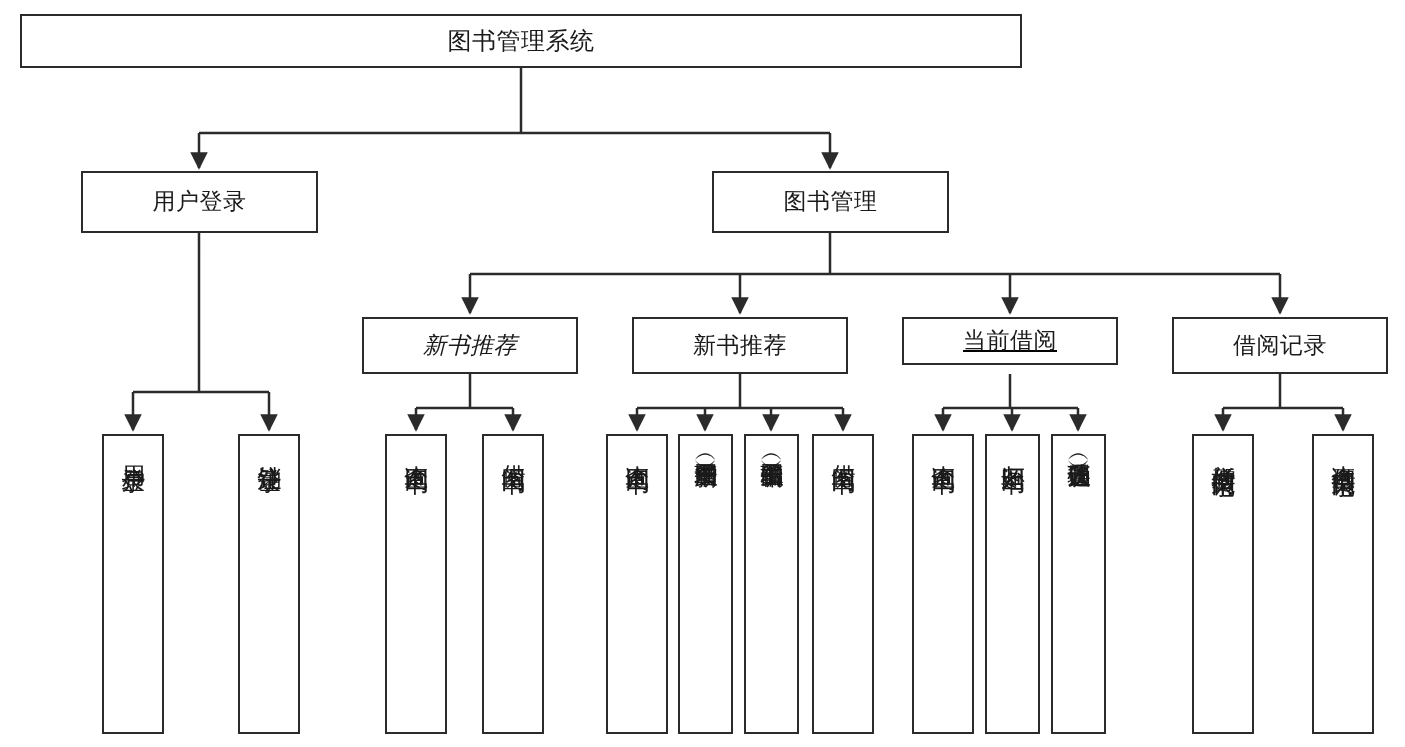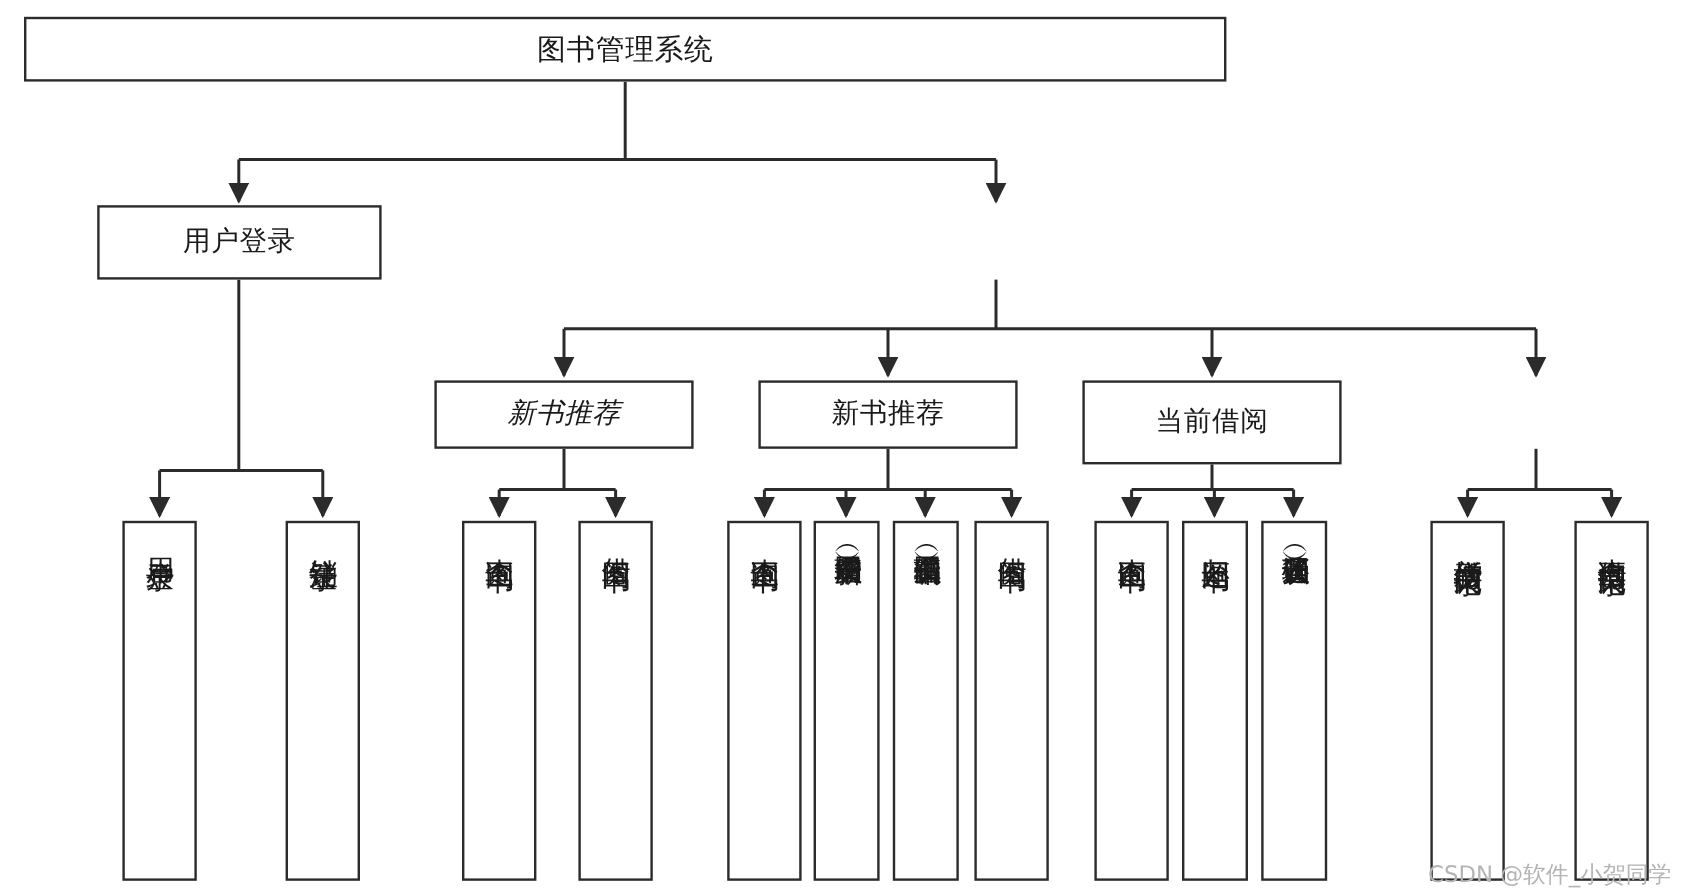--- a/index.html
+++ b/index.html
@@ -133,29 +133,35 @@
     </g>
   </svg>
 
   <div class="node h root" id="node-root" style="left: 20px; top: 14px; width: 1002px; height: 54px;">
     <span class="label">图书管理系统</span>
   </div>
 
   <div class="node h" id="node-l2-0" style="left: 81px; top: 171px; width: 237px; height: 62px;">
     <span class="label">用户登录</span>
   </div>
+  <div class="node h" id="node-l2-1" style="left: 712px; top: 171px; width: 237px; height: 62px;">
+    <span class="label">图书管理</span>
+  </div>
 
   <div class="node h" id="node-l3-0" style="left: 362px; top: 317px; width: 216px; height: 57px; font-style: italic;">
     <span class="label">新书推荐</span>
   </div>
   <div class="node h" id="node-l3-1" style="left: 632px; top: 317px; width: 216px; height: 57px;">
     <span class="label">新书推荐</span>
   </div>
-  <div class="node h" id="node-l3-2" style="left: 902px; top: 317px; width: 216px; height: 70px;">
+  <div class="node h" id="node-l3-2" style="left: 902px; top: 317px; width: 216px; height: 48px; text-decoration: underline;">
     <span class="label">当前借阅</span>
+  </div>
+  <div class="node h" id="node-l3-3" style="left: 1172px; top: 317px; width: 216px; height: 57px;">
+    <span class="label">借阅记录</span>
   </div>
 
   <div class="node v" id="node-leaf-0" style="left: 102px; top: 434px; width: 62px; height: 300px;">
     <span class="label">用户登录</span>
   </div>
   <div class="node v" id="node-leaf-1" style="left: 238px; top: 434px; width: 62px; height: 300px;">
     <span class="label">注销登录</span>
   </div>
   <div class="node v" id="node-leaf-2" style="left: 385px; top: 434px; width: 62px; height: 300px;">
     <span class="label">查询图书</span>
@@ -184,15 +190,14 @@
   <div class="node v tall" id="node-leaf-10" style="left: 1051px; top: 434px; width: 55px; height: 300px;">
     <span class="label">确认归还（管理员）</span>
   </div>
   <div class="node v" id="node-leaf-11" style="left: 1192px; top: 434px; width: 62px; height: 300px;">
     <span class="label">新增借阅记录</span>
   </div>
   <div class="node v" id="node-leaf-12" style="left: 1312px; top: 434px; width: 62px; height: 300px;">
     <span class="label">查询借阅记录</span>
   </div>
 
-  <div class="watermark" id="watermark" style="left: 1190px; top: 716px;">CSDN @软件_小贺同学</div>
 
 </div>
 
 </body></html>

